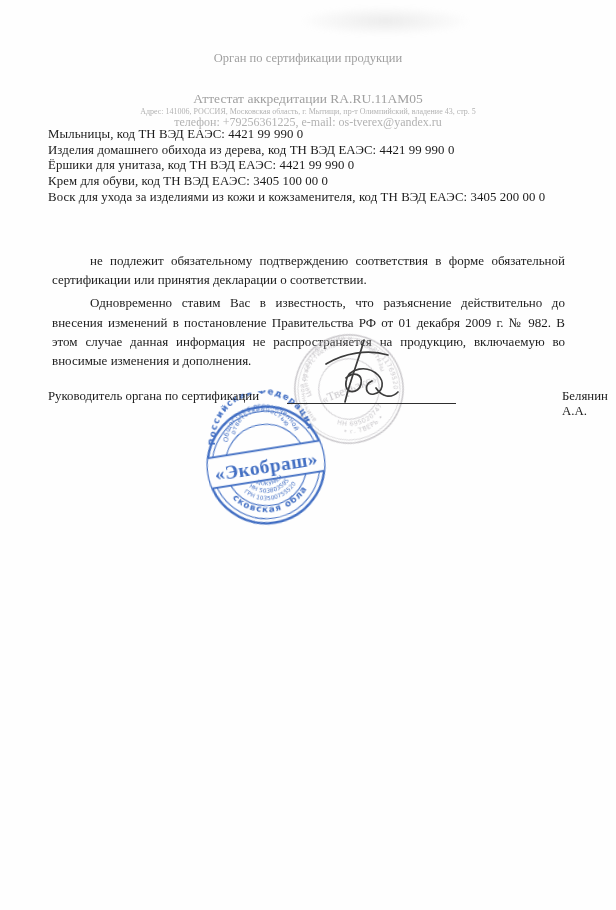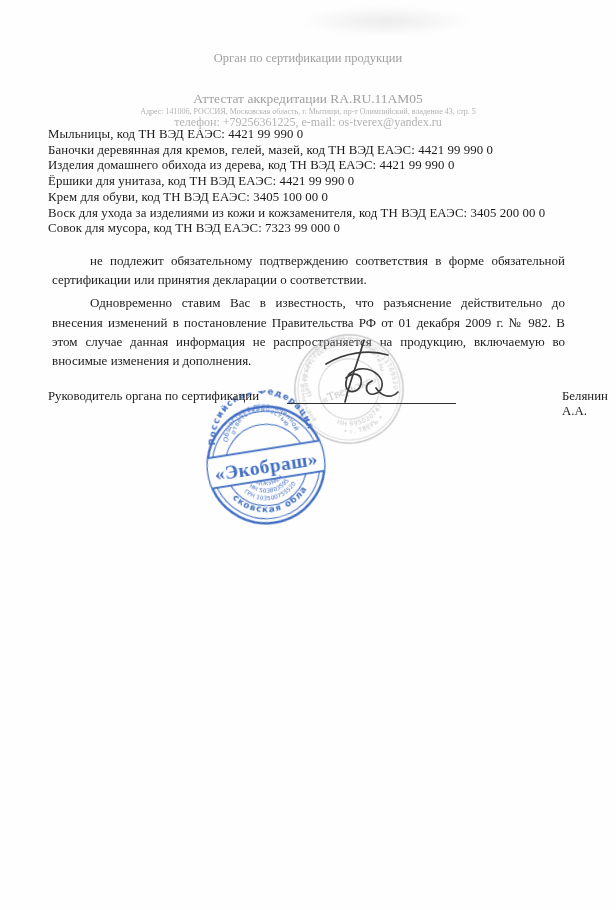--- a/index.html
+++ b/index.html
@@ -82,26 +82,24 @@
 
   <div class="letterhead">
     <div class="lh-1">Орган по сертификации продукции</div>
     <div class="lh-3">Аттестат аккредитации RA.RU.11АМ05</div>
     <div class="lh-4">Адрес: 141006, РОССИЯ, Московская область, г. Мытищи, пр-т Олимпийский, владение 43, стр. 5</div>
     <div class="lh-5">телефон: +79256361225, e-mail: os-tverex@yandex.ru</div>
   </div>
 
   <div class="products">
     <div>Мыльницы, код ТН ВЭД ЕАЭС: 4421 99 990 0</div>
-    <div>Баночки деревянная для кремов, гелей, мазей, код ТН ВЭД ЕАЭС: 4421 99 990 0</div>
     <div>Изделия домашнего обихода из дерева, код ТН ВЭД ЕАЭС: 4421 99 990 0</div>
     <div>Ёршики для унитаза, код ТН ВЭД ЕАЭС: 4421 99 990 0</div>
     <div>Крем для обуви, код ТН ВЭД ЕАЭС: 3405 100 00 0</div>
     <div>Воск для ухода за изделиями из кожи и кожзаменителя, код ТН ВЭД ЕАЭС: 3405 200 00 0</div>
-    <div>Совок для мусора, код ТН ВЭД ЕАЭС: 7323 99 000 0</div>
   </div>
 
   <div class="paragraphs">
     <p>не подлежит обязательному подтверждению соответствия в форме обязательной сертификации или принятия декларации о соответствии.</p>
     <p>Одновременно ставим Вас в известность, что разъяснение действительно до внесения изменений в постановление Правительства РФ от 01 декабря 2009 г. № 982. В этом случае данная информация не распространяется на продукцию, включаемую во вносимые изменения и дополнения.</p>
   </div>
 
   <div class="sig-label">Руководитель органа по сертификации</div>
   <div class="sig-line"></div>
   <div class="sig-name">Белянин А.А.</div>

